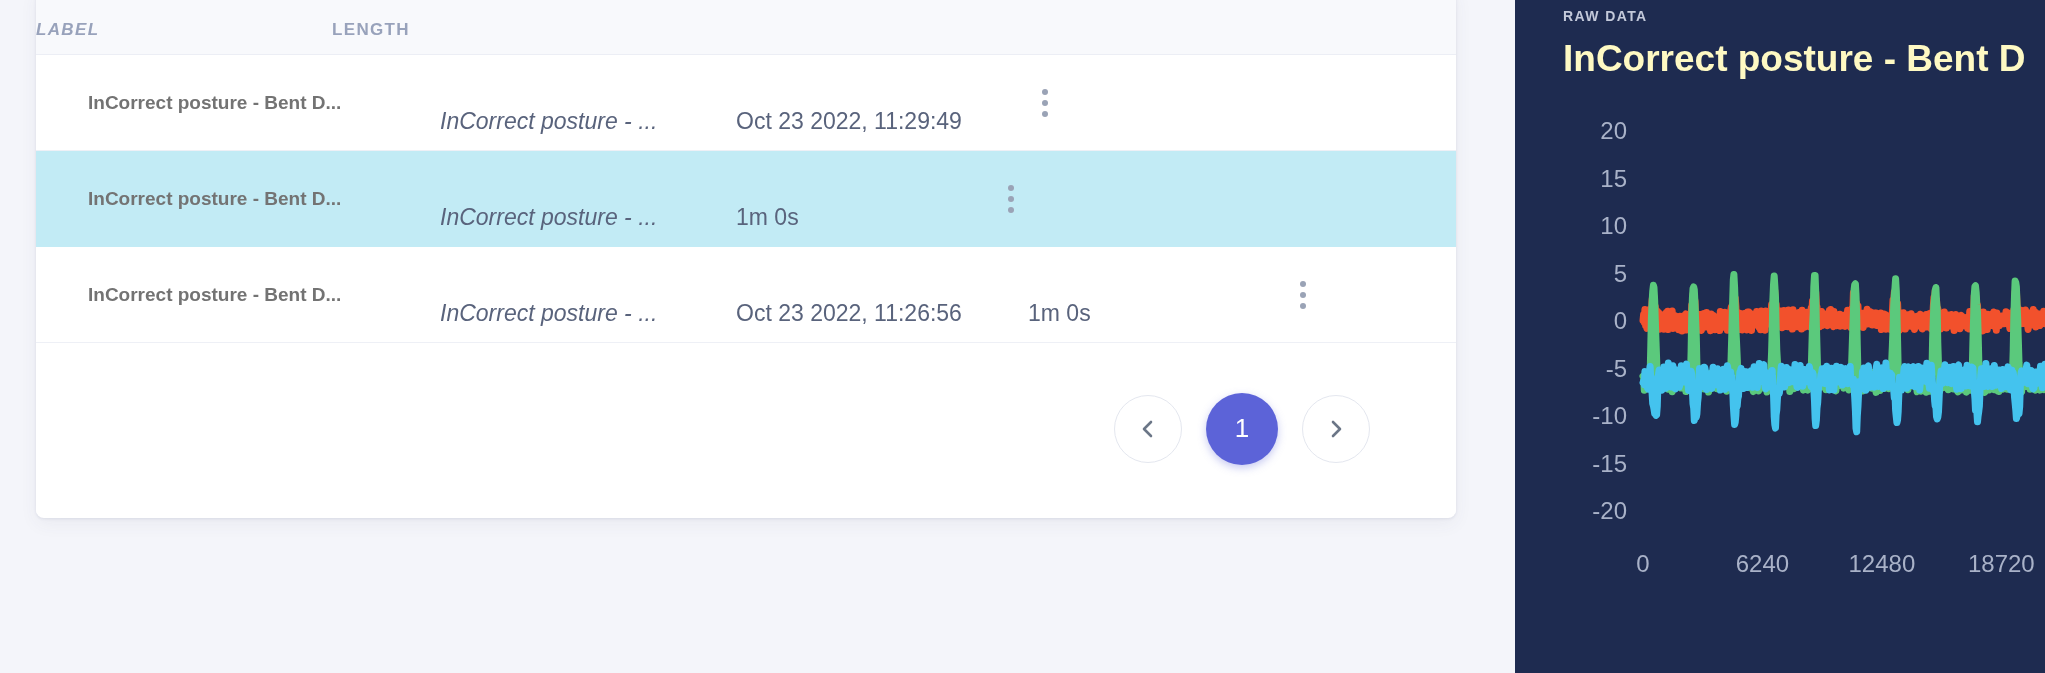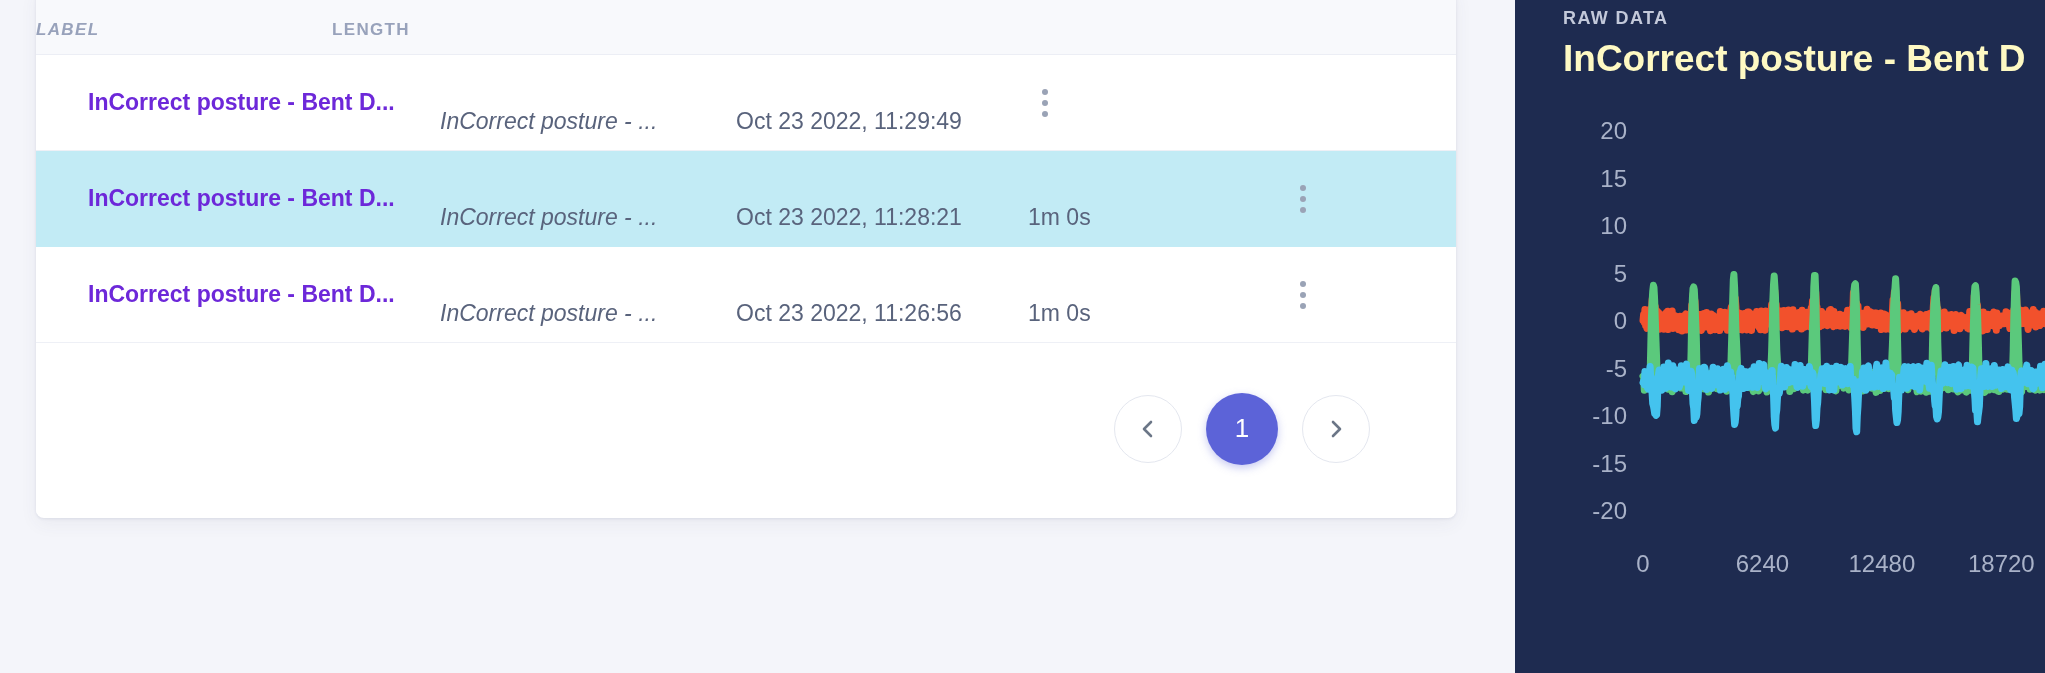--- a/index.html
+++ b/index.html
@@ -47,23 +47,23 @@
   .row.selected { background: #c2ebf5; border-bottom-color: #c2ebf5; }
 
   .cell { flex: none; }
   .c-name   { width: 404px; padding-left: 52px; }
   .c-label  { width: 296px; font-style: italic; }
   .c-added  { width: 292px; }
   .c-length { width: 258px; }
   .c-menu   { width: 170px; display: flex; justify-content: flex-start; }
 
   .name-text {
-    font-size: 23px;
+    font-size: 19px;
     font-weight: 700;
-    color: #6d28d9;
+    color: #737373;
     white-space: nowrap;
     overflow: hidden;
     text-overflow: ellipsis;
   }
   .cell-text {
     font-size: 23px;
     font-weight: 400;
     color: #59637c;
     white-space: nowrap;
     overflow: hidden;
@@ -112,21 +112,21 @@
 
   
   .raw-panel {
     position: absolute;
     left: 1515px; top: 0; width: 530px; height: 673px;
     background: #1e2b50;
     overflow: hidden;
   }
   .raw-kicker {
     position: absolute; left: 48px; top: 8px;
-    font-size: 18px; font-weight: 700;
+    font-size: 14px; font-weight: 700;
     letter-spacing: 1.4px;
     color: #c3c9da;
     text-transform: uppercase;
     white-space: nowrap;
   }
   .raw-title {
     position: absolute; left: 48px; top: 38px;
     font-size: 37px; font-weight: 700;
     color: #fef9c3;
     white-space: nowrap;
@@ -181,23 +181,20 @@
           </div>
       </div>
     </div>
 
     <div class="row selected">
       <div class="cell c-name">
         <div class="name-text">InCorrect posture - Bent D...</div>
       </div>
       <div class="cell c-label">
         <div class="cell-text">InCorrect posture - ...</div>
-      </div>
-      <div class="cell c-added">
-        <div class="cell-text">Oct 23 2022, 11:28:21</div>
       </div>
       <div class="cell c-length">
         <div class="cell-text">1m 0s</div>
       </div>
       <div class="cell c-menu">
         <div class="kebab">
             <span></span>
             <span></span>
             <span></span>
           </div>

